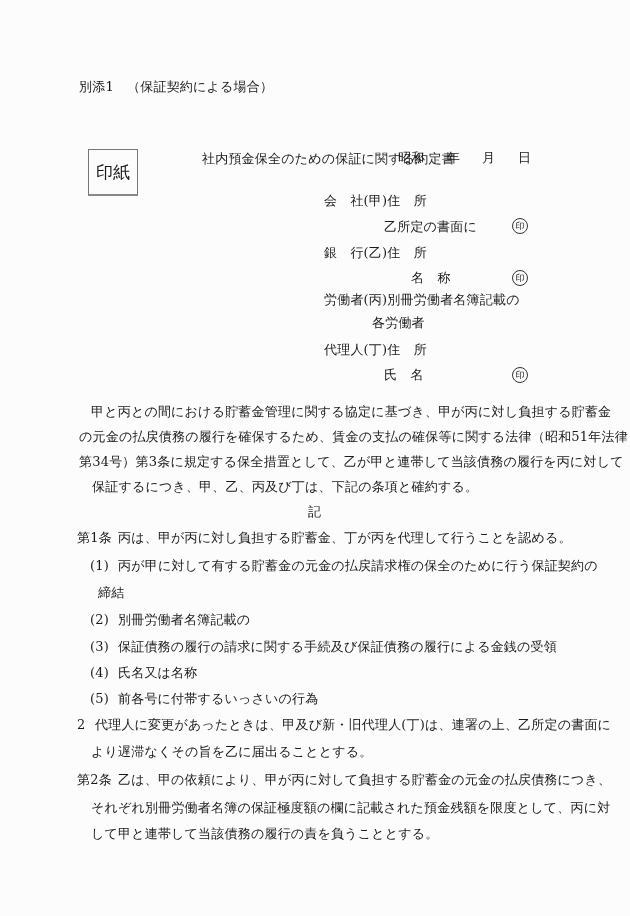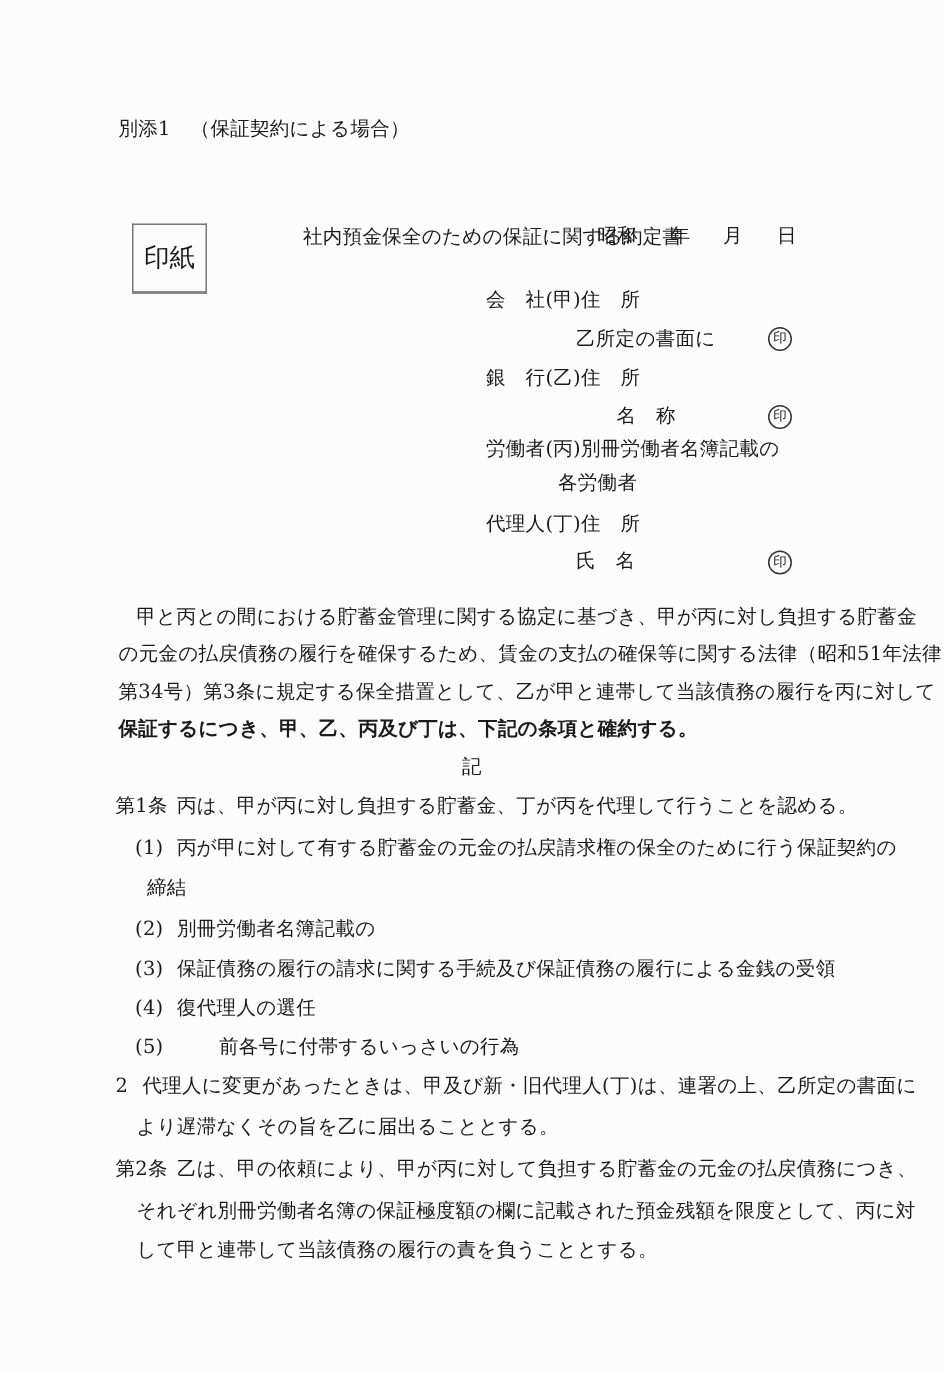--- a/index.html
+++ b/index.html
@@ -71,21 +71,21 @@
 
   <div class="abs t" style="left:324px; top:343px;">代理人(丁)住　所</div>
   <div class="abs t" style="left:384px; top:368px;">氏　名</div>
   <div class="seal" style="left:512px; top:367px;">印</div>
 </div>
 
 <div>
   <div class="abs t" style="left:91px; top:405px;">甲と丙との間における貯蓄金管理に関する協定に基づき、甲が丙に対し負担する貯蓄金</div>
   <div class="abs t" style="left:79px; top:430px;">の元金の払戻債務の履行を確保するため、賃金の支払の確保等に関する法律（昭和51年法律</div>
   <div class="abs t" style="left:79px; top:455px;">第34号）第3条に規定する保全措置として、乙が甲と連帯して当該債務の履行を丙に対して</div>
-  <div class="abs t" style="left:79px; top:480px;font-weight:bold;">保証するにつき、甲、乙、丙及び丁は、下記の条項と確約する。</div>
+  <div class="abs t" style="left:92px; top:480px;">保証するにつき、甲、乙、丙及び丁は、下記の条項と確約する。</div>
 </div>
 
 <div class="abs t" style="left:308px; top:505px;">記</div>
 
 <div>
   <div class="abs t" style="left:77px; top:531px;">第1条</div>
   <div class="abs t" style="left:118px; top:531px;">丙は、甲が丙に対し負担する貯蓄金、丁が丙を代理して行うことを認める。</div>
 
   <div>
     <span class="abs t" style="left:90px; top:559px;">(1)</span>
@@ -95,25 +95,25 @@
   <div>
     <span class="abs t" style="left:90px; top:613px;">(2)</span>
     <span class="abs t" style="left:118px; top:613px;">別冊労働者名簿記載の</span>
   </div>
   <div>
     <span class="abs t" style="left:90px; top:640px;">(3)</span>
     <span class="abs t" style="left:118px; top:640px;">保証債務の履行の請求に関する手続及び保証債務の履行による金銭の受領</span>
   </div>
   <div>
     <span class="abs t" style="left:90px; top:666px;">(4)</span>
-    <span class="abs t" style="left:118px; top:666px;">復代理人の選任</span>
+    <span class="abs t" style="left:118px; top:666px;">氏名又は名称</span>
   </div>
   <div>
     <span class="abs t" style="left:90px; top:692px;">(5)</span>
-    <span class="abs t" style="left:118px; top:692px;margin-left:28px;">前各号に付帯するいっさいの行為</span>
+    <span class="abs t" style="left:118px; top:692px;">前各号に付帯するいっさいの行為</span>
   </div>
 
   <div class="abs t" style="left:77px; top:718px;">2</div>
   <div class="abs t" style="left:95px; top:718px;">代理人に変更があったときは、甲及び新・旧代理人(丁)は、連署の上、乙所定の書面に</div>
   <div class="abs t" style="left:91px; top:745px;">より遅滞なくその旨を乙に届出ることとする。</div>
 </div>
 
 <div>
   <div class="abs t" style="left:77px; top:773px;">第2条</div>
   <div class="abs t" style="left:118px; top:773px;">乙は、甲の依頼により、甲が丙に対して負担する貯蓄金の元金の払戻債務につき、</div>

